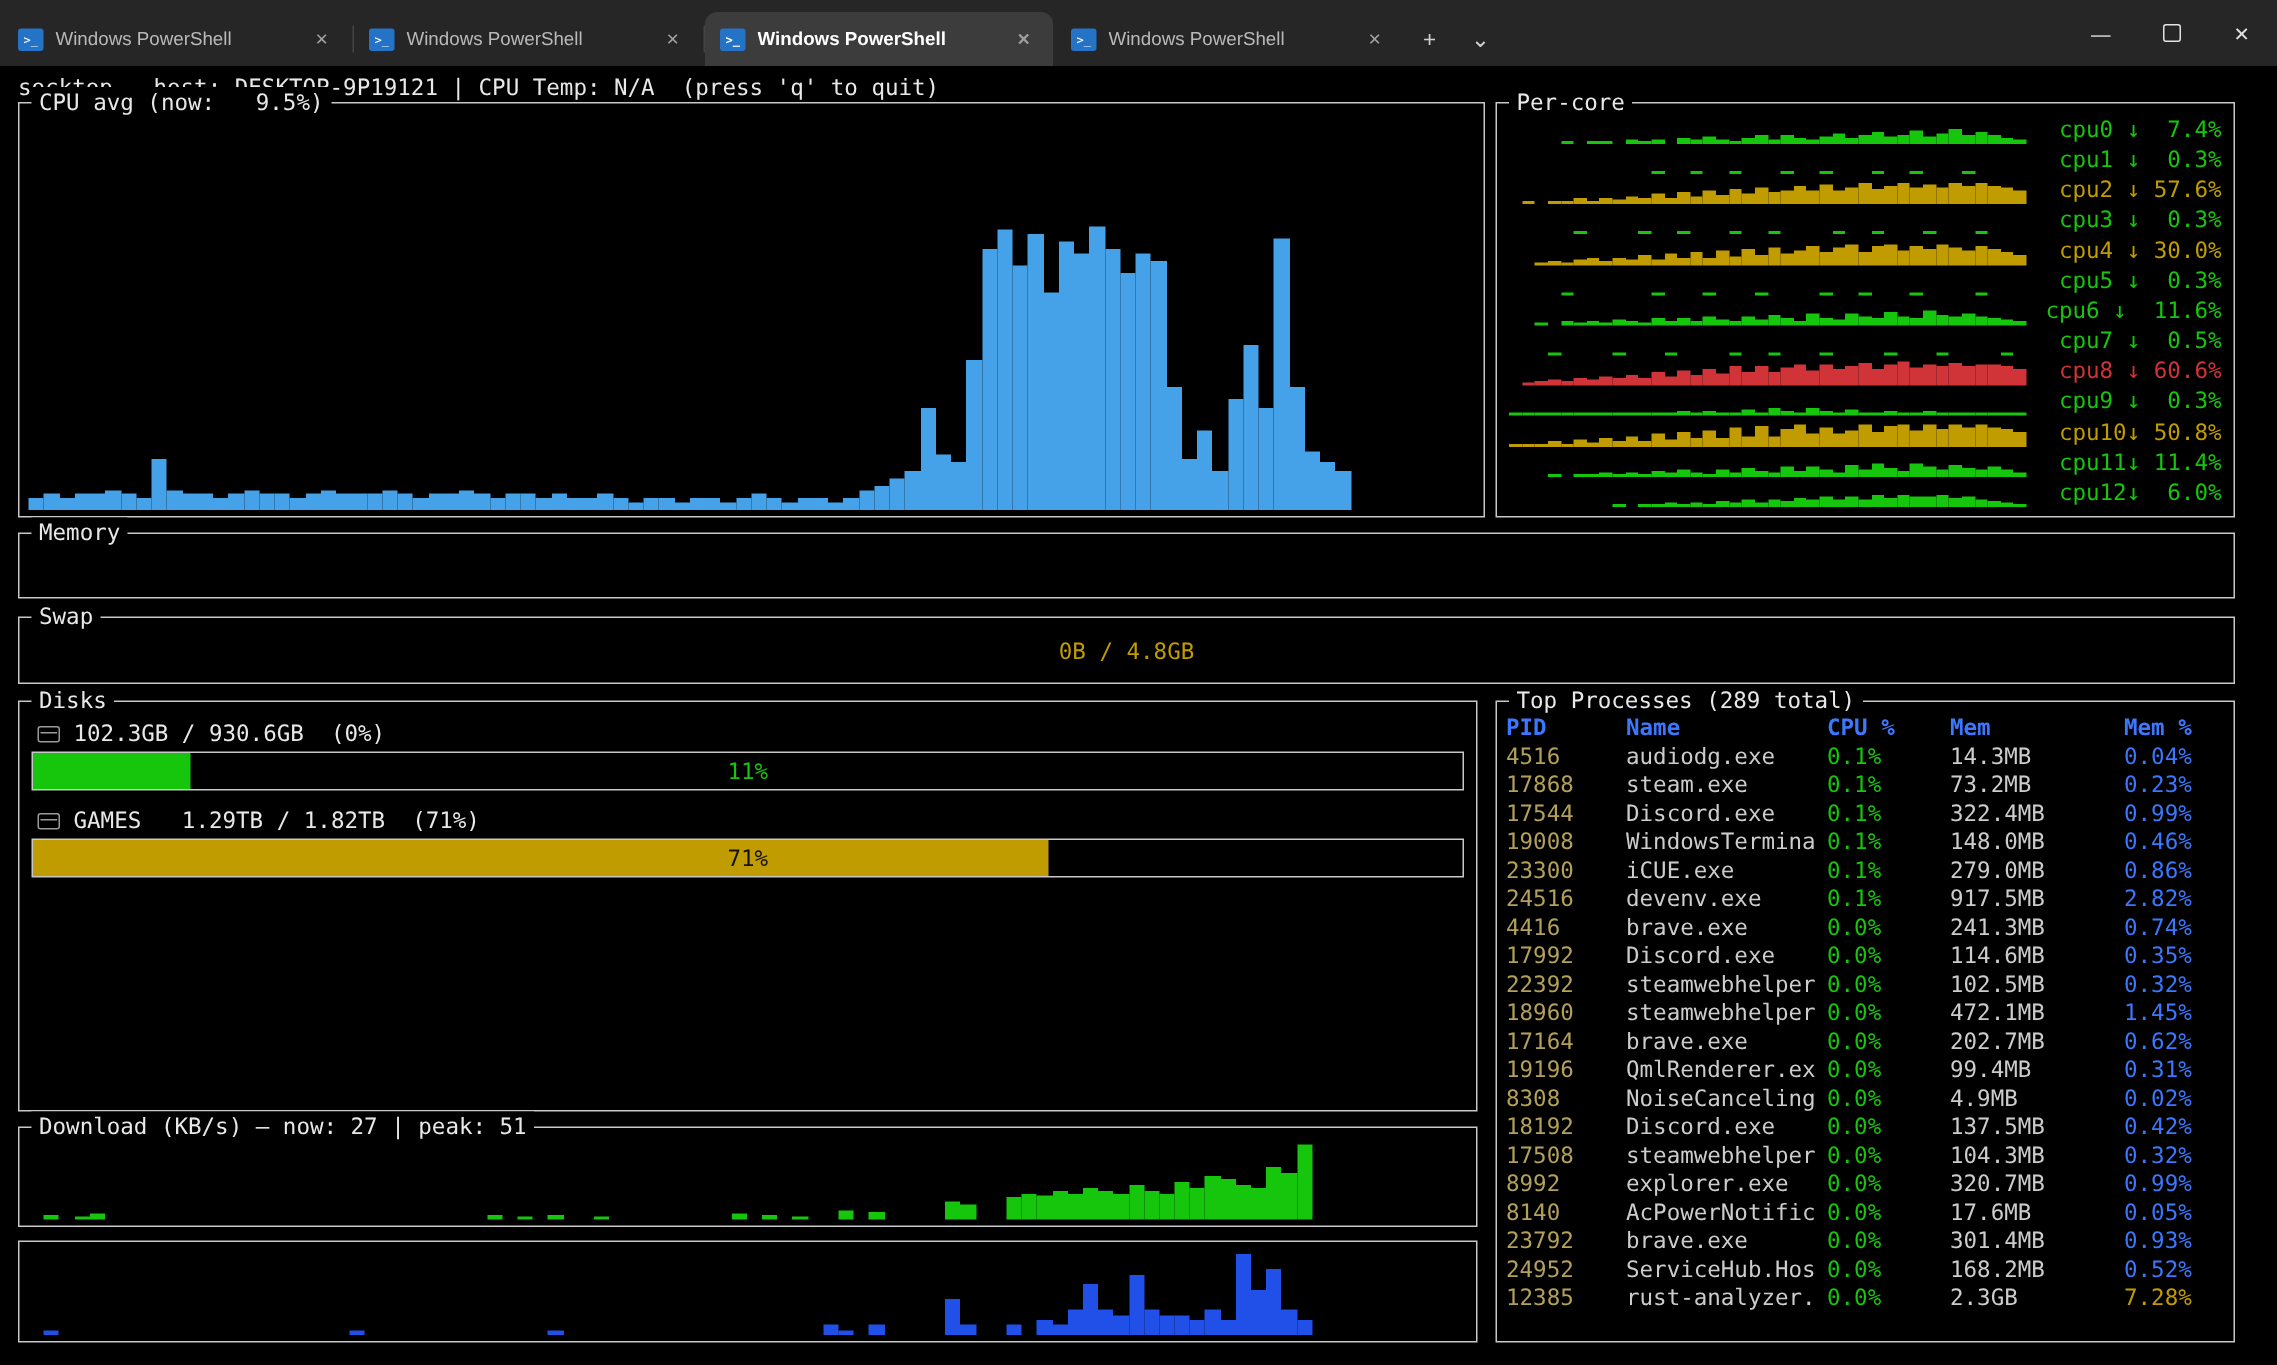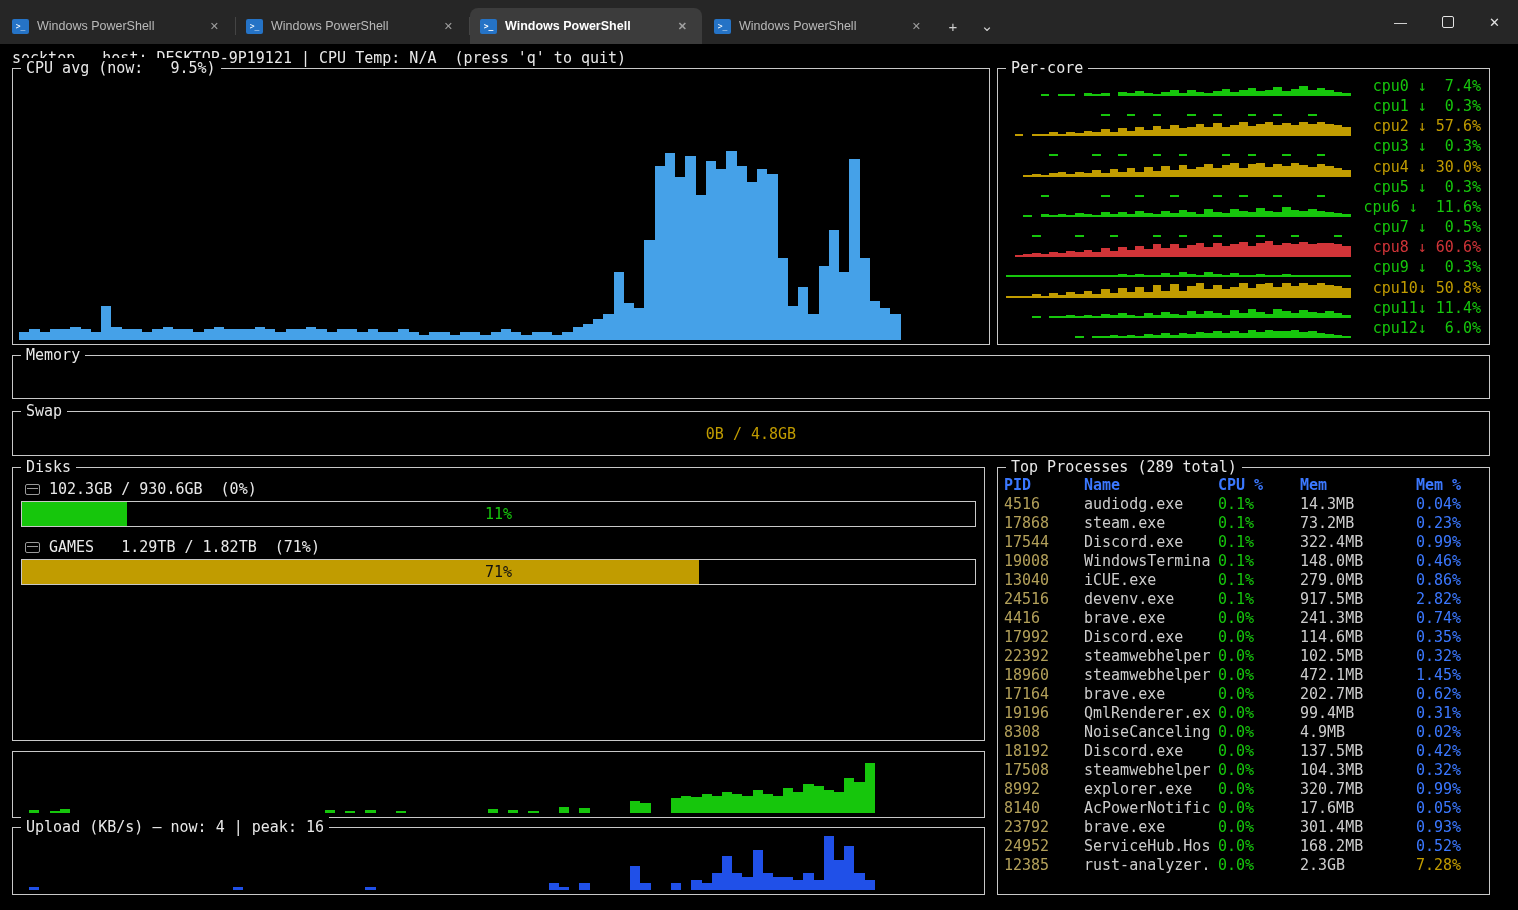--- a/index.html
+++ b/index.html
@@ -826,20 +826,21 @@
         <span class="disk-icon"></span>
         <span>GAMES   1.29TB / 1.82TB  (71%)</span>
       </div>
       <div class="disk-gauge" style="top:91px">
         <div class="disk-fill" style="width: 71%; background: rgb(193, 156, 0);"></div>
         <span class="disk-pct" style="color: rgb(17, 17, 17);">71%</span>
       </div>
     </div>
 
     <div class="panel" id="download-box">
+      <span class="ptitle">Download (KB/s) — now: 27 | peak: 51</span>
       <div class="chart">
           <div class="bar" style="width: 1.06383%; background: rgb(22, 198, 12); height: 0%;"></div>
           <div class="bar" style="width: 1.06383%; background: rgb(22, 198, 12); height: 5.88235%; min-height: 2px;"></div>
           <div class="bar" style="width: 1.06383%; background: rgb(22, 198, 12); height: 0%;"></div>
           <div class="bar" style="width: 1.06383%; background: rgb(22, 198, 12); height: 3.92157%; min-height: 2px;"></div>
           <div class="bar" style="width: 1.06383%; background: rgb(22, 198, 12); height: 7.84314%; min-height: 2px;"></div>
           <div class="bar" style="width: 1.06383%; background: rgb(22, 198, 12); height: 0%;"></div>
           <div class="bar" style="width: 1.06383%; background: rgb(22, 198, 12); height: 0%;"></div>
           <div class="bar" style="width: 1.06383%; background: rgb(22, 198, 12); height: 0%;"></div>
           <div class="bar" style="width: 1.06383%; background: rgb(22, 198, 12); height: 0%;"></div>
@@ -915,21 +916,20 @@
           <div class="bar" style="width: 1.06383%; background: rgb(22, 198, 12); height: 50.9804%; min-height: 2px;"></div>
           <div class="bar" style="width: 1.06383%; background: rgb(22, 198, 12); height: 43.1373%; min-height: 2px;"></div>
           <div class="bar" style="width: 1.06383%; background: rgb(22, 198, 12); height: 39.2157%; min-height: 2px;"></div>
           <div class="bar" style="width: 1.06383%; background: rgb(22, 198, 12); height: 66.6667%; min-height: 2px;"></div>
           <div class="bar" style="width: 1.06383%; background: rgb(22, 198, 12); height: 58.8235%; min-height: 2px;"></div>
           <div class="bar" style="width: 1.06383%; background: rgb(22, 198, 12); height: 94.1176%; min-height: 2px;"></div>
         </div>
     </div>
 
     <div class="panel" id="upload-box">
-      <span class="ptitle">Upload (KB/s) — now: 4 | peak: 16</span>
       <div class="chart">
           <div class="bar" style="width: 1.06383%; background: rgb(32, 80, 232); height: 0%;"></div>
           <div class="bar" style="width: 1.06383%; background: rgb(32, 80, 232); height: 6.25%; min-height: 2px;"></div>
           <div class="bar" style="width: 1.06383%; background: rgb(32, 80, 232); height: 0%;"></div>
           <div class="bar" style="width: 1.06383%; background: rgb(32, 80, 232); height: 0%;"></div>
           <div class="bar" style="width: 1.06383%; background: rgb(32, 80, 232); height: 0%;"></div>
           <div class="bar" style="width: 1.06383%; background: rgb(32, 80, 232); height: 0%;"></div>
           <div class="bar" style="width: 1.06383%; background: rgb(32, 80, 232); height: 0%;"></div>
           <div class="bar" style="width: 1.06383%; background: rgb(32, 80, 232); height: 0%;"></div>
           <div class="bar" style="width: 1.06383%; background: rgb(32, 80, 232); height: 0%;"></div>
@@ -1019,21 +1019,21 @@
           <span>Name</span>
           <span>CPU %</span>
           <span>Mem</span>
           <span>Mem %</span>
         </div>
         <div id="proc-rows">
             <div class="proc-row"><span style="color: rgb(179, 160, 90);">4516</span><span style="color: rgb(204, 204, 204);">audiodg.exe</span><span style="color: rgb(22, 198, 12);">0.1%</span><span style="color: rgb(204, 204, 204);">14.3MB</span><span style="color: rgb(59, 120, 255);">0.04%</span></div>
             <div class="proc-row"><span style="color: rgb(179, 160, 90);">17868</span><span style="color: rgb(204, 204, 204);">steam.exe</span><span style="color: rgb(22, 198, 12);">0.1%</span><span style="color: rgb(204, 204, 204);">73.2MB</span><span style="color: rgb(59, 120, 255);">0.23%</span></div>
             <div class="proc-row"><span style="color: rgb(179, 160, 90);">17544</span><span style="color: rgb(204, 204, 204);">Discord.exe</span><span style="color: rgb(22, 198, 12);">0.1%</span><span style="color: rgb(204, 204, 204);">322.4MB</span><span style="color: rgb(59, 120, 255);">0.99%</span></div>
             <div class="proc-row"><span style="color: rgb(179, 160, 90);">19008</span><span style="color: rgb(204, 204, 204);">WindowsTermina</span><span style="color: rgb(22, 198, 12);">0.1%</span><span style="color: rgb(204, 204, 204);">148.0MB</span><span style="color: rgb(59, 120, 255);">0.46%</span></div>
-            <div class="proc-row"><span style="color: rgb(179, 160, 90);">13040</span><span style="color: rgb(204, 204, 204);">iCUE.exe</span><span style="color: rgb(22, 198, 12);">0.1%</span><span style="color: rgb(204, 204, 204);">279.0MB</span><span style="color: rgb(59, 120, 255);">0.86%</span></div>
+            <div class="proc-row"><span style="color: rgb(179, 160, 90);">23300</span><span style="color: rgb(204, 204, 204);">iCUE.exe</span><span style="color: rgb(22, 198, 12);">0.1%</span><span style="color: rgb(204, 204, 204);">279.0MB</span><span style="color: rgb(59, 120, 255);">0.86%</span></div>
             <div class="proc-row"><span style="color: rgb(179, 160, 90);">24516</span><span style="color: rgb(204, 204, 204);">devenv.exe</span><span style="color: rgb(22, 198, 12);">0.1%</span><span style="color: rgb(204, 204, 204);">917.5MB</span><span style="color: rgb(59, 120, 255);">2.82%</span></div>
             <div class="proc-row"><span style="color: rgb(179, 160, 90);">4416</span><span style="color: rgb(204, 204, 204);">brave.exe</span><span style="color: rgb(22, 198, 12);">0.0%</span><span style="color: rgb(204, 204, 204);">241.3MB</span><span style="color: rgb(59, 120, 255);">0.74%</span></div>
             <div class="proc-row"><span style="color: rgb(179, 160, 90);">17992</span><span style="color: rgb(204, 204, 204);">Discord.exe</span><span style="color: rgb(22, 198, 12);">0.0%</span><span style="color: rgb(204, 204, 204);">114.6MB</span><span style="color: rgb(59, 120, 255);">0.35%</span></div>
             <div class="proc-row"><span style="color: rgb(179, 160, 90);">22392</span><span style="color: rgb(204, 204, 204);">steamwebhelper</span><span style="color: rgb(22, 198, 12);">0.0%</span><span style="color: rgb(204, 204, 204);">102.5MB</span><span style="color: rgb(59, 120, 255);">0.32%</span></div>
             <div class="proc-row"><span style="color: rgb(179, 160, 90);">18960</span><span style="color: rgb(204, 204, 204);">steamwebhelper</span><span style="color: rgb(22, 198, 12);">0.0%</span><span style="color: rgb(204, 204, 204);">472.1MB</span><span style="color: rgb(59, 120, 255);">1.45%</span></div>
             <div class="proc-row"><span style="color: rgb(179, 160, 90);">17164</span><span style="color: rgb(204, 204, 204);">brave.exe</span><span style="color: rgb(22, 198, 12);">0.0%</span><span style="color: rgb(204, 204, 204);">202.7MB</span><span style="color: rgb(59, 120, 255);">0.62%</span></div>
             <div class="proc-row"><span style="color: rgb(179, 160, 90);">19196</span><span style="color: rgb(204, 204, 204);">QmlRenderer.ex</span><span style="color: rgb(22, 198, 12);">0.0%</span><span style="color: rgb(204, 204, 204);">99.4MB</span><span style="color: rgb(59, 120, 255);">0.31%</span></div>
             <div class="proc-row"><span style="color: rgb(179, 160, 90);">8308</span><span style="color: rgb(204, 204, 204);">NoiseCanceling</span><span style="color: rgb(22, 198, 12);">0.0%</span><span style="color: rgb(204, 204, 204);">4.9MB</span><span style="color: rgb(59, 120, 255);">0.02%</span></div>
             <div class="proc-row"><span style="color: rgb(179, 160, 90);">18192</span><span style="color: rgb(204, 204, 204);">Discord.exe</span><span style="color: rgb(22, 198, 12);">0.0%</span><span style="color: rgb(204, 204, 204);">137.5MB</span><span style="color: rgb(59, 120, 255);">0.42%</span></div>
             <div class="proc-row"><span style="color: rgb(179, 160, 90);">17508</span><span style="color: rgb(204, 204, 204);">steamwebhelper</span><span style="color: rgb(22, 198, 12);">0.0%</span><span style="color: rgb(204, 204, 204);">104.3MB</span><span style="color: rgb(59, 120, 255);">0.32%</span></div>

